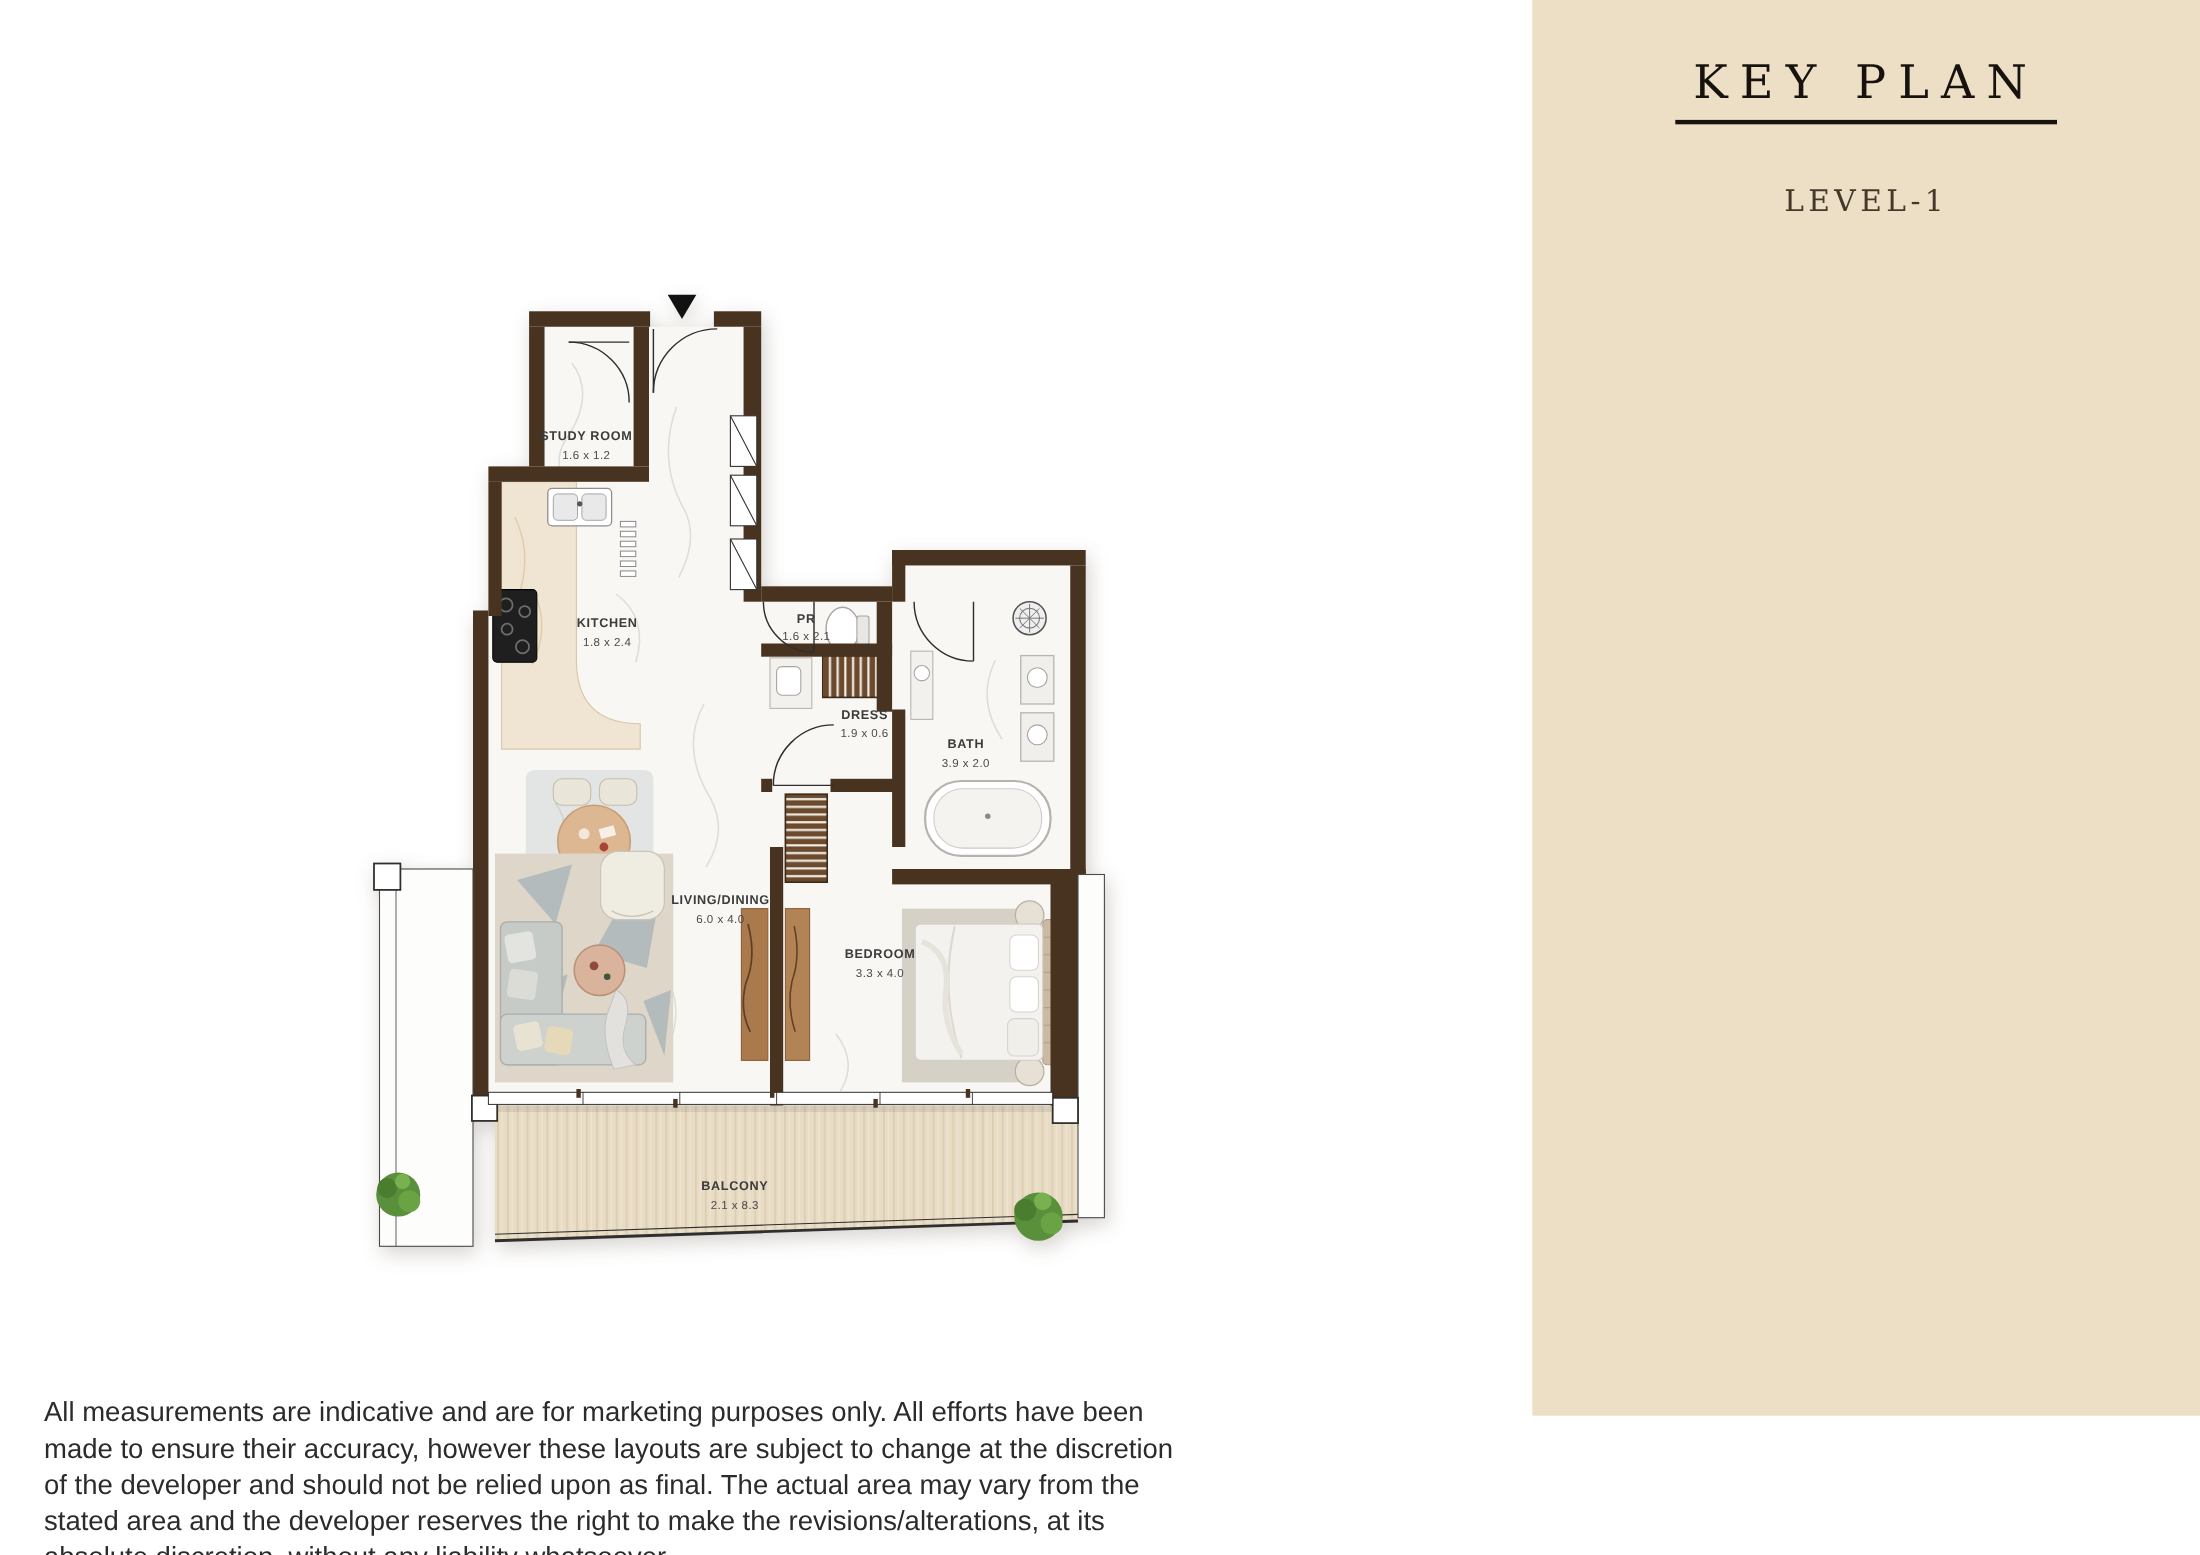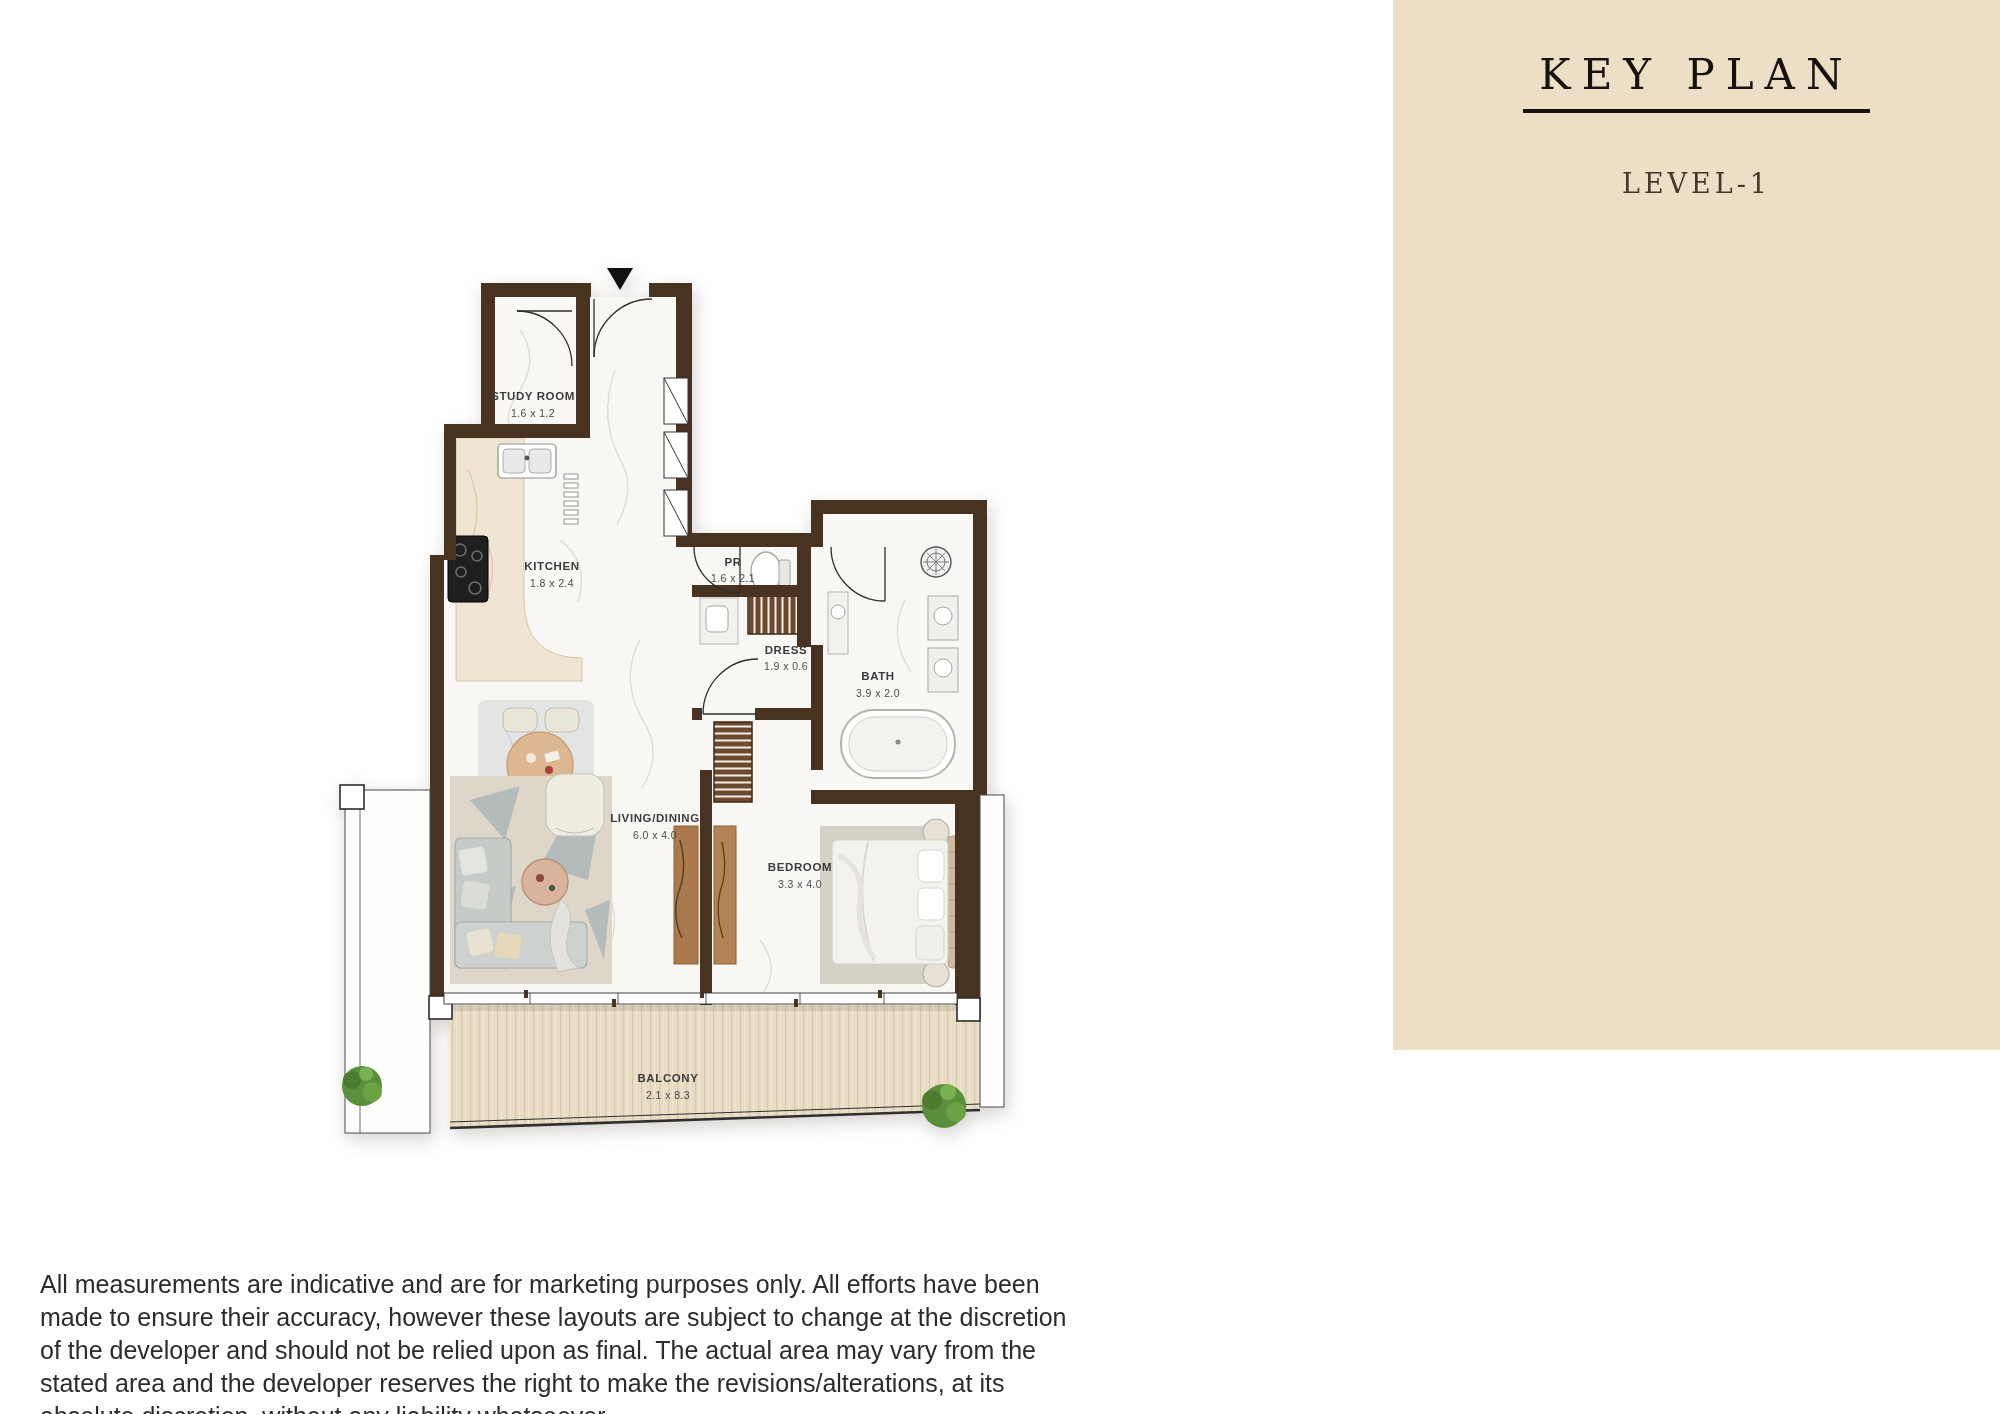--- a/index.html
+++ b/index.html
@@ -13,21 +13,21 @@
              letter-spacing:.6px;fill:#3c3c3c;}
   .room-dims{font-family:"Liberation Sans",sans-serif;font-size:10.5px;font-weight:500;
              letter-spacing:.4px;fill:#4a4a4a;}
 
   
   .disclaimer{position:absolute;left:40px;top:1268px;width:1040px;color:#222;}
   .disclaimer h3{margin:0 0 4px 0;font-size:21px;font-weight:700;color:#15161d;}
   .disclaimer p{margin:0;font-size:25px;line-height:1.32;color:#2b2b2b;}
 
   
-  .sidebar{position:absolute;left:1393px;top:0;width:607px;height:1050px;background:#ecdfc6;}
+  .sidebar{position:absolute;left:1393px;top:0;width:607px;height:1287px;background:#ecdfc6;}
   .kp-title-wrap{position:absolute;top:50px;left:0;width:100%;text-align:center;}
   .kp-title{display:inline-block;font-family:"DejaVu Serif",serif;font-size:42px;font-weight:500;
             letter-spacing:11px;color:#17120d;border-bottom:4px solid #17120d;
             padding:0 16px 10px 16px;white-space:nowrap;}
   .kp-level{position:absolute;top:168px;left:0;width:100%;text-align:center;
             font-family:"DejaVu Serif",serif;font-size:27px;letter-spacing:4px;color:#43382a;}
 </style>
 </head>
 <body>
 

